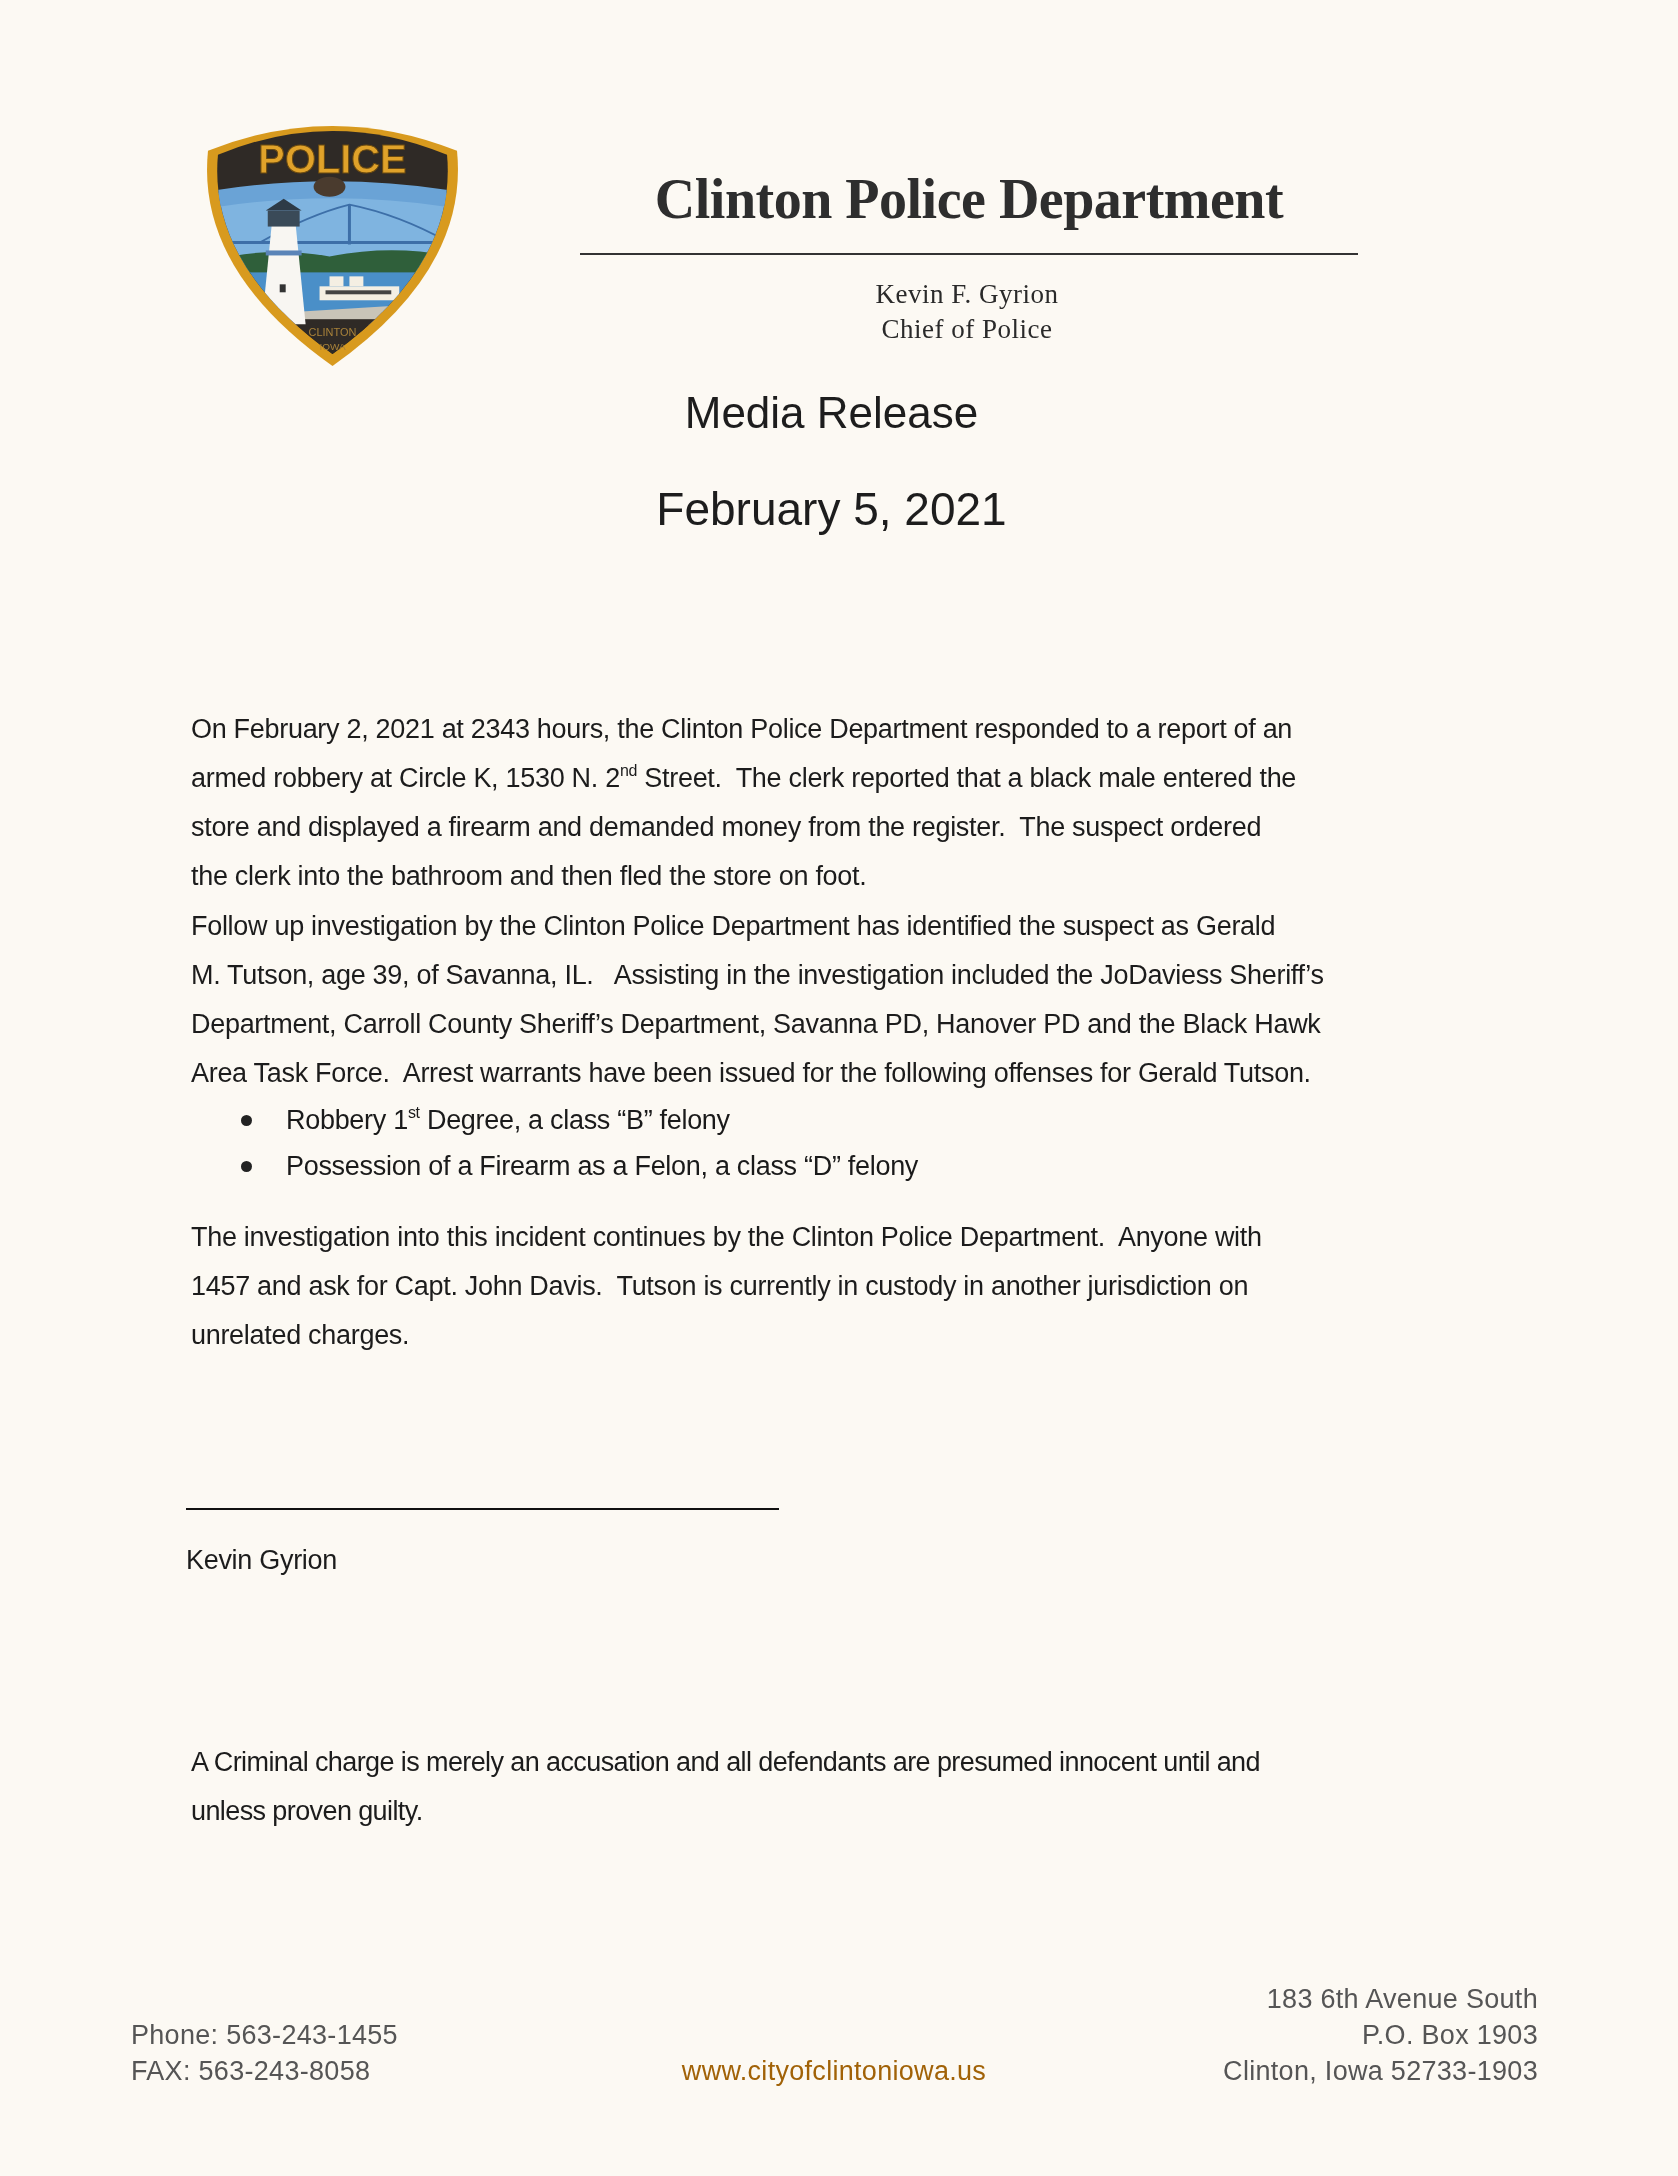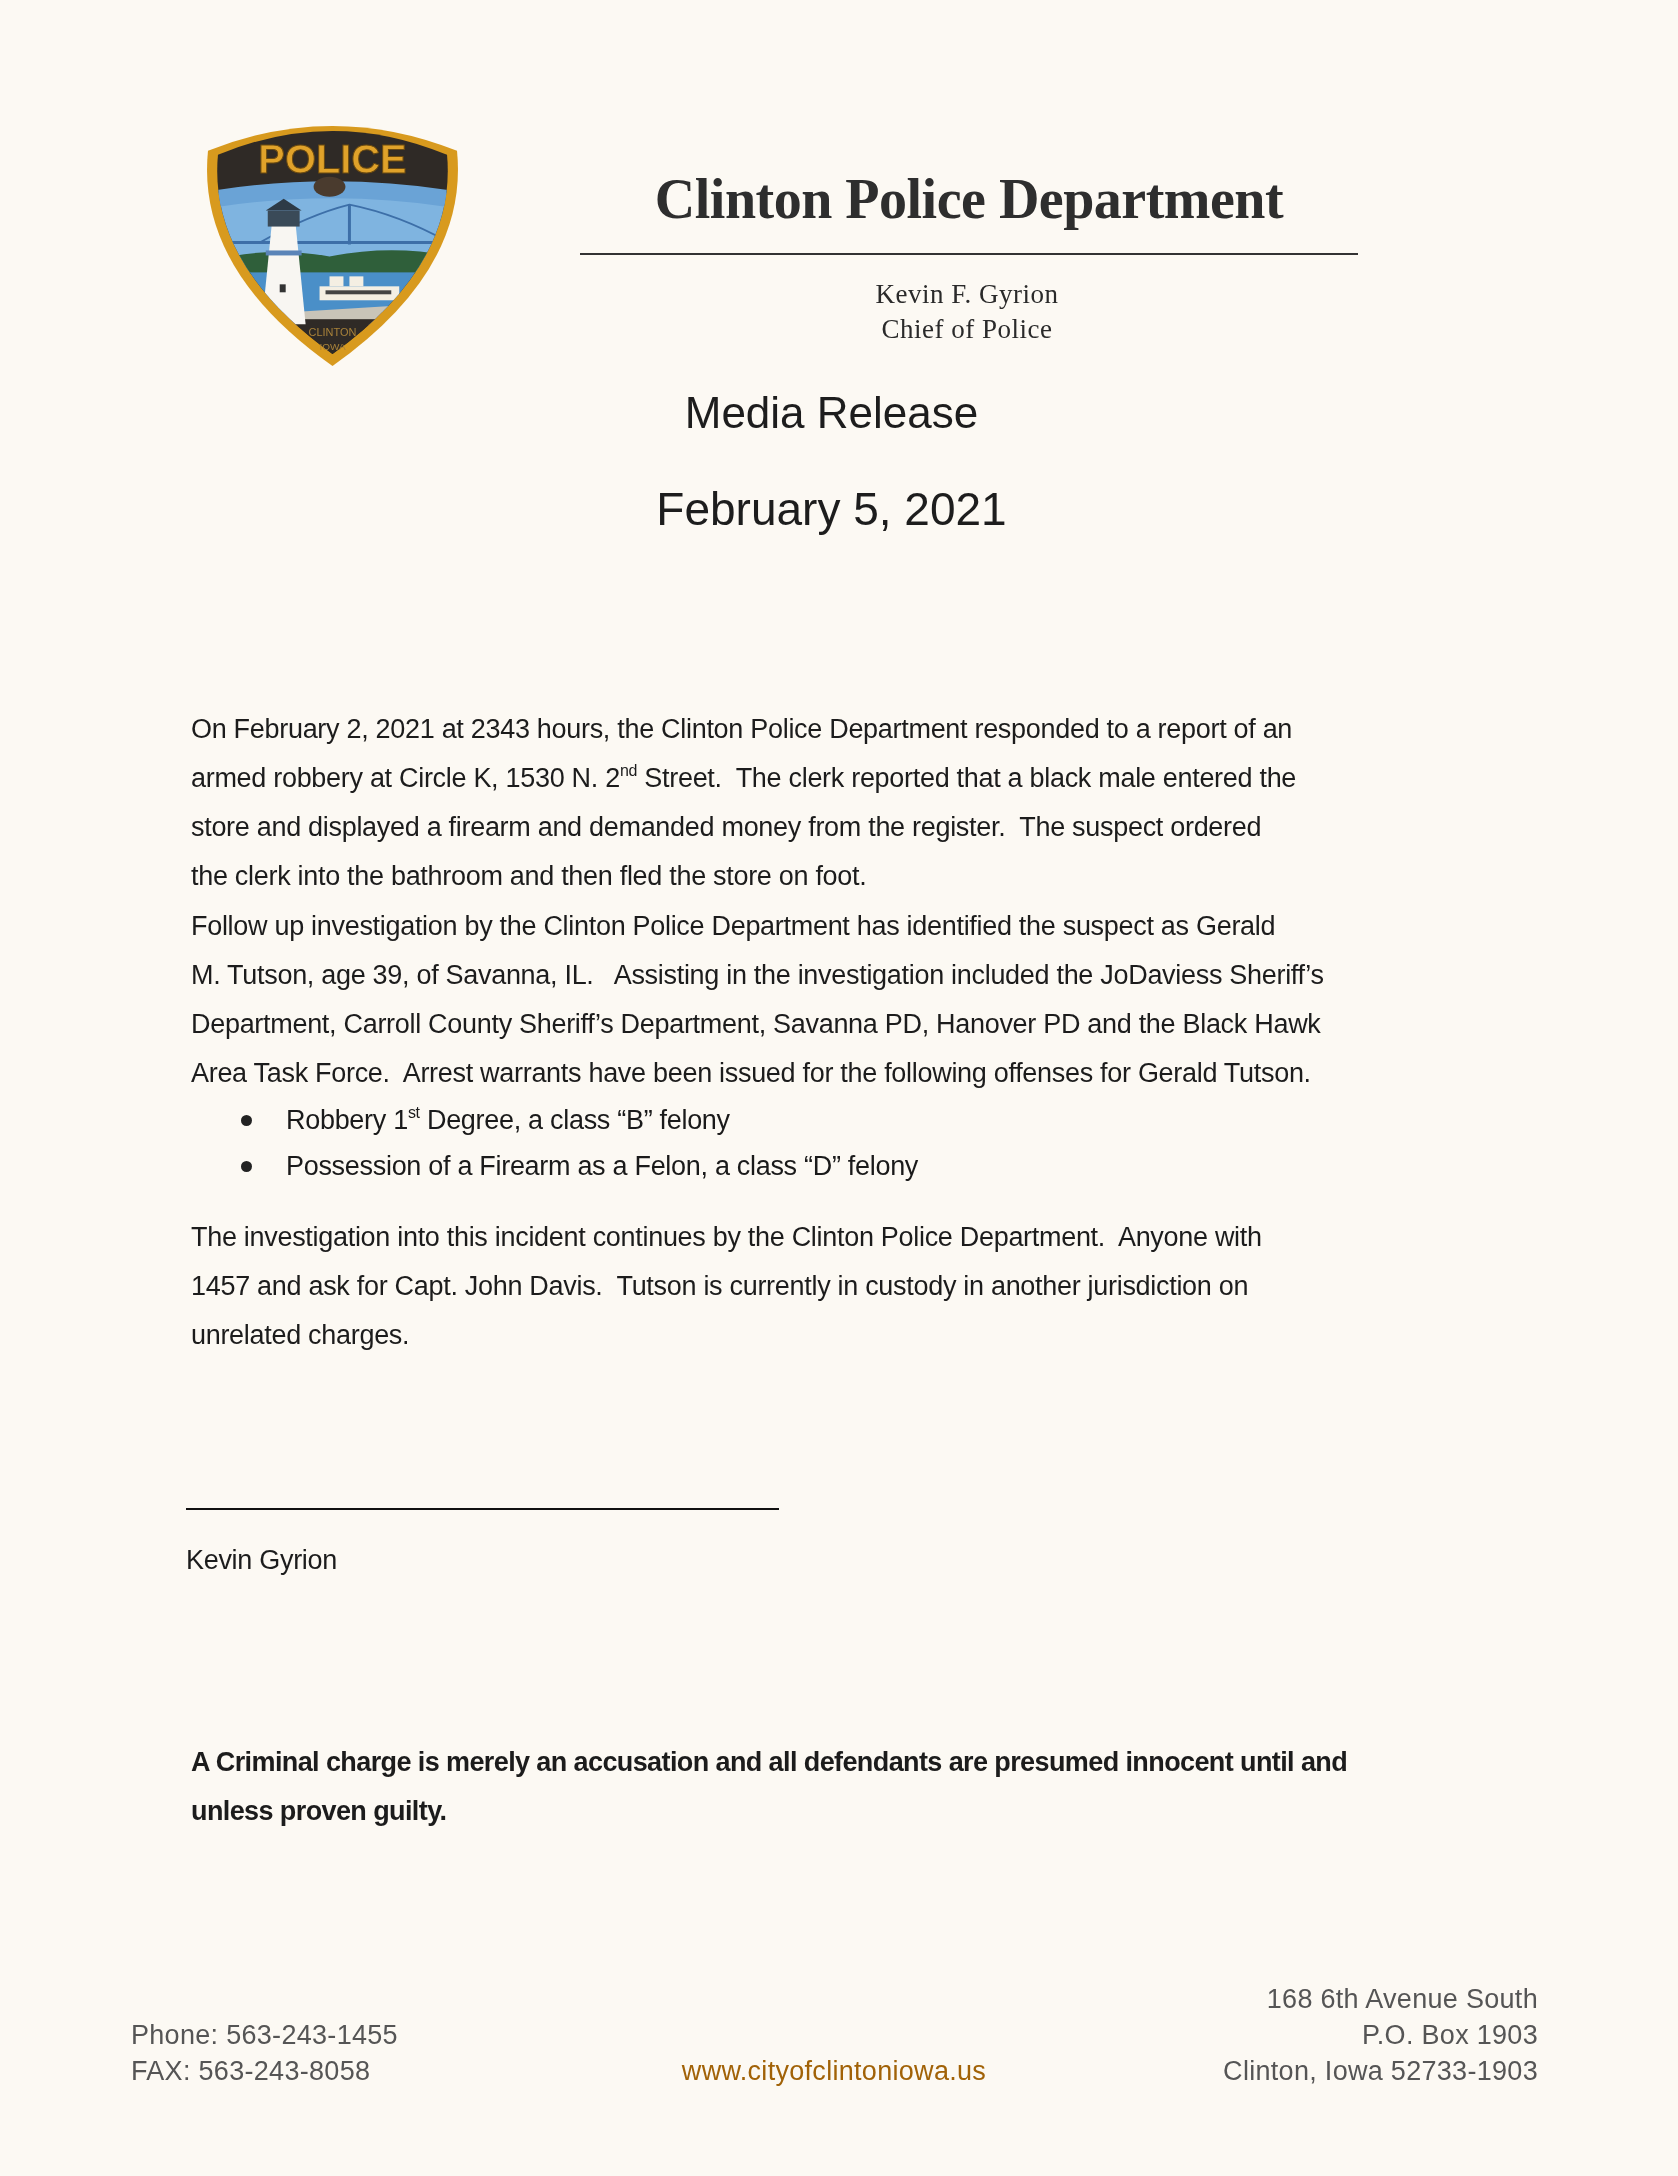--- a/index.html
+++ b/index.html
@@ -28,21 +28,21 @@
   .body-text {
     left: 186px; width: 1303px; font-size: 27px; line-height: 44px; color: #1c1c1c;
     letter-spacing: -0.3px;
   }
   .body-text p { margin: 5px; }
   sup { font-size: 16px; line-height: 0; vertical-align: 11px; }
   .bullets { left: 229px; width: 1095px; font-size: 27px; line-height: 46px; letter-spacing: -0.3px; }
   .bullet-row { display: flex; align-items: center; }
   .bullet-dot { width: 11px; height: 11px; border-radius: 50%; background: #222; margin-left: 12px; margin-right: 34px; }
   .sigline { left: 186px; top: 1508px; width: 593px; height: 2px; background: #111; }
-  .disclaimer { font-weight: bold; }
+  .disclaimer { font-weight: normal; }
   .footer {
     font-family: "Liberation Sans", "DejaVu Sans", sans-serif;
     font-size: 27px; line-height: 36px; color: #555; letter-spacing: 0.3px;
   }
   .footer-left { left: 131px; top: 2017px; }
   .footer-web { left: 635px; width: 398px; top: 2053px; text-align: center; color: #a16207; }
   .footer-right { right: 141px; top: 1981px; text-align: right; }
 </style>
 </head>
 <body>
@@ -131,17 +131,17 @@
   <p>A Criminal charge is merely an accusation and all defendants are presumed innocent until and</p>
   <p>unless proven guilty.</p>
 </div>
 
 <div class="abs footer footer-left">
   <div>Phone: 563-243-1455</div>
   <div>FAX: 563-243-8058</div>
 </div>
 <div class="abs footer footer-web">www.cityofclintoniowa.us</div>
 <div class="abs footer footer-right">
-  <div>168 6th Avenue South</div>
+  <div>183 6th Avenue South</div>
   <div>P.O. Box 1903</div>
   <div>Clinton, Iowa 52733-1903</div>
 </div>
 
 
 </body></html>

